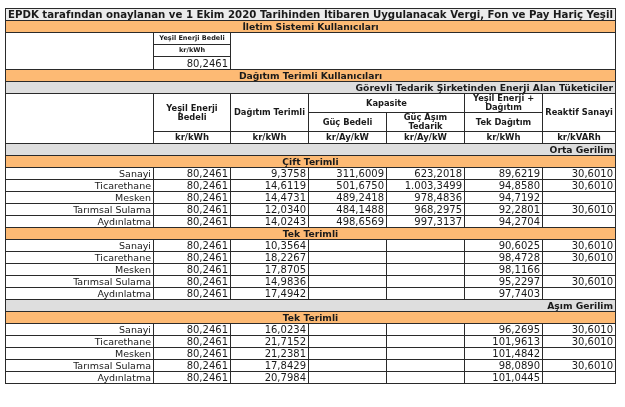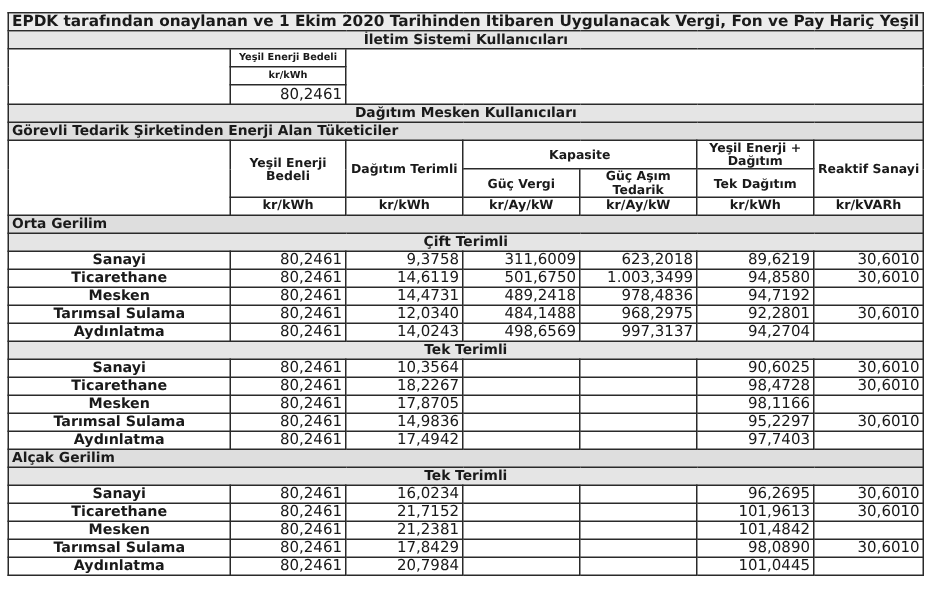--- a/index.html
+++ b/index.html
@@ -3,25 +3,25 @@
 <meta charset="utf-8">
 <style>
   html, body { margin:0; padding:0; background:#ffffff; }
   body { width:625px; height:407px; position:relative; overflow:hidden;
          font-family:"DejaVu Sans", sans-serif; color:#1a1a1a; }
   table.tariff { position:absolute; left:5px; top:8px; width:610px;
          border-collapse:collapse; table-layout:fixed; font-size:9.5px; }
   table.tariff td { border:1px solid #2a2a2a; padding:0 2px; height:11px; line-height:11px;
          white-space:nowrap; overflow:hidden; }
   .title td { background:#ececec; font-weight:bold; text-align:center; font-size:10.2px; height:13px; line-height:13px; }
-  .band td { background:#e5e5e5; font-weight:bold; text-align:center; font-size:9.2px; }
-  .band2 td { background:#dedede; font-weight:bold; text-align:left; font-size:9.2px; }
+  .band td { background:#fdba74; font-weight:bold; text-align:center; font-size:9.2px; }
+  .band2 td { background:#dedede; font-weight:bold; text-align:right; font-size:9.2px; }
   .hdr { font-weight:bold; text-align:center; font-size:8.3px; line-height:9px !important; white-space:normal !important; }
   .unit { font-weight:bold; text-align:center; font-size:8.5px; }
-  .lbl { font-weight:bold; font-size:9.5px; text-align:center; }
+  .lbl { font-weight:normal; font-size:9.5px; text-align:right; }
   .num { text-align:right; font-size:10px; }
   .mini { font-weight:bold; text-align:center; font-size:6.5px; }
 </style>
 </head>
 <body>
 
 <table class="tariff">
   <colgroup>
     <col style="width:148px">
       <col style="width:77px">
@@ -43,35 +43,35 @@
       <td class="mini">Yeşil Enerji Bedeli</td>
       <td colspan="5" rowspan="3"></td>
     </tr>
     <tr>
       <td class="mini">kr/kWh</td>
     </tr>
     <tr>
       <td class="num" style="height:12px">80,2461</td>
     </tr>
     <tr class="band">
-      <td colspan="7">Dağıtım Mesken Kullanıcıları</td>
+      <td colspan="7">Dağıtım Terimli Kullanıcıları</td>
     </tr>
     <tr class="band2">
       <td colspan="7">Görevli Tedarik Şirketinden Enerji Alan Tüketiciler</td>
     </tr>
     <tr>
       <td rowspan="3"></td>
       <td rowspan="2" class="hdr">Yeşil Enerji Bedeli</td>
       <td rowspan="2" class="hdr">Dağıtım Terimli</td>
       <td colspan="2" class="hdr" style="height:15px">Kapasite</td>
       <td class="hdr" style="height:15px">Yeşil Enerji + Dağıtım</td>
       <td rowspan="2" class="hdr">Reaktif Sanayi</td>
     </tr>
     <tr>
-      <td class="hdr" style="height:15px">Güç Vergi</td>
+      <td class="hdr" style="height:15px">Güç Bedeli</td>
       <td class="hdr" style="height:15px">Güç Aşım Tedarik</td>
       <td class="hdr" style="height:15px">Tek Dağıtım</td>
     </tr>
     <tr>
       <td class="unit">kr/kWh</td>
       <td class="unit">kr/kWh</td>
       <td class="unit">kr/Ay/kW</td>
       <td class="unit">kr/Ay/kW</td>
       <td class="unit">kr/kWh</td>
       <td class="unit">kr/kVARh</td>
@@ -169,21 +169,21 @@
       <tr>
         <td class="lbl">Aydınlatma</td>
         <td class="num">80,2461</td>
         <td class="num">17,4942</td>
         <td class="num"></td>
         <td class="num"></td>
         <td class="num">97,7403</td>
         <td class="num"></td>
       </tr>
       <tr class="band2">
-        <td colspan="7">Alçak Gerilim</td>
+        <td colspan="7">Aşım Gerilim</td>
       </tr>
       <tr class="band">
         <td colspan="7">Tek Terimli</td>
       </tr>
       <tr>
         <td class="lbl">Sanayi</td>
         <td class="num">80,2461</td>
         <td class="num">16,0234</td>
         <td class="num"></td>
         <td class="num"></td>

